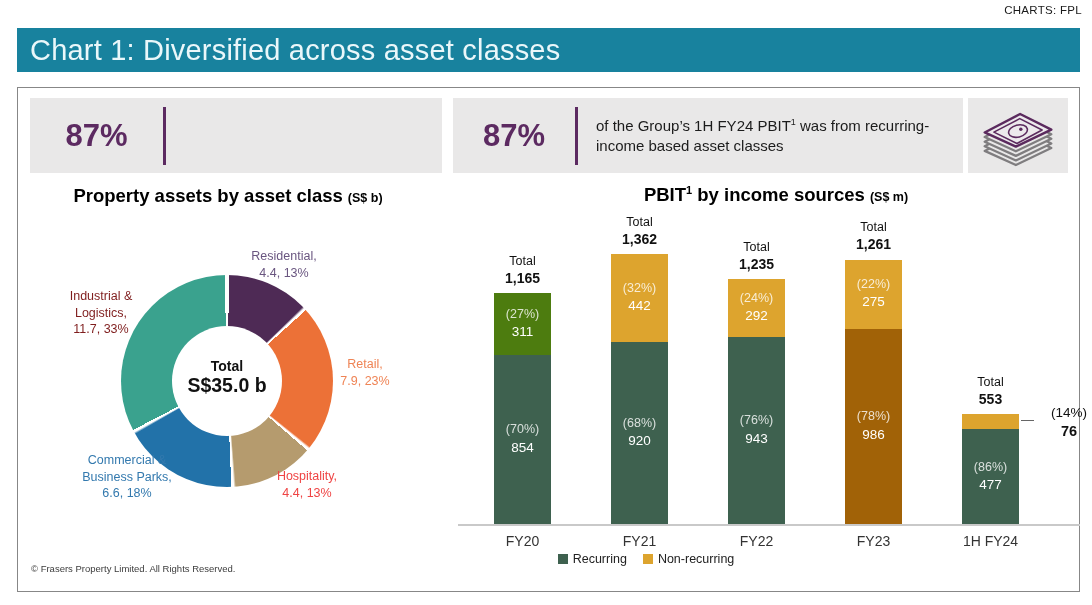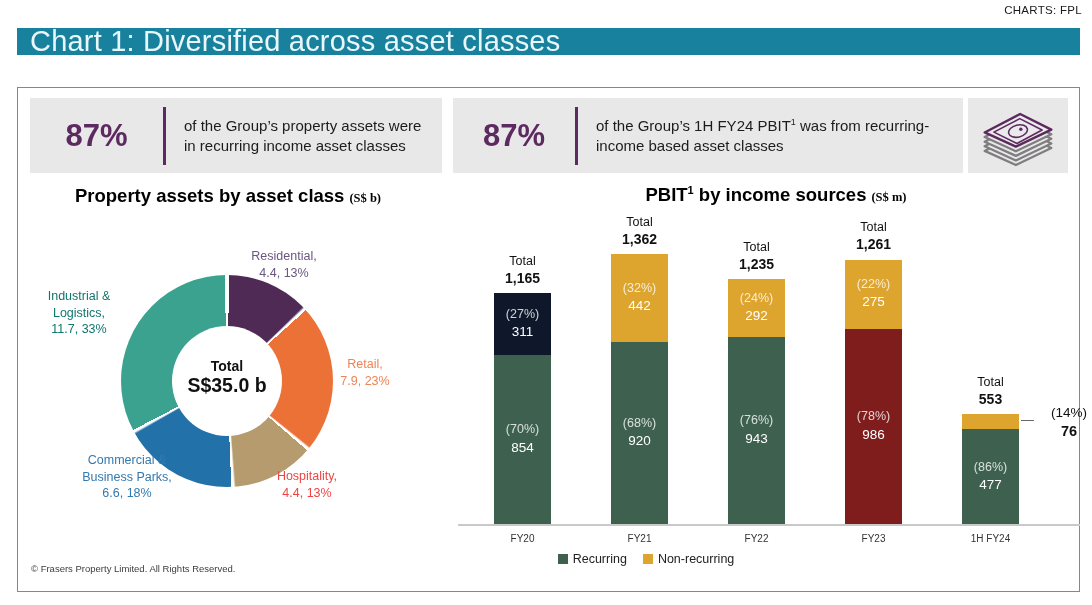--- a/index.html
+++ b/index.html
@@ -1,19 +1,19 @@
 <!DOCTYPE html>
 <html><head>
 <meta charset="utf-8">
 <style>
   html,body{margin:0;padding:0;background:#fff;}
   .page{position:relative;width:1092px;height:605px;background:#ffffff;
         font-family:"Liberation Sans",sans-serif;overflow:hidden;color:#111;}
   .tag{position:absolute;top:4px;right:10px;font-size:11.5px;color:#1a1a1a;letter-spacing:.3px;}
-  .band{position:absolute;left:17px;top:28px;width:1063px;height:27px;background:#18829e;
+  .band{position:absolute;left:17px;top:28px;width:1063px;height:44px;background:#18829e;
         color:#eaf7fa;display:flex;align-items:center;padding-left:13px;box-sizing:border-box;
         font-size:29px;letter-spacing:.2px;}
   .frame{position:absolute;left:17px;top:87px;width:1063px;height:505px;background:#fff;
          border:1.5px solid #878787;box-sizing:border-box;padding-left:16px;}
 
   
   .stat{position:absolute;background:#e9e8e8;display:flex;align-items:center;box-sizing:border-box;}
   .stat.s-left{left:12px;top:10px;width:412px;height:75px;}
   .stat.s-right{left:435px;top:10px;width:510px;height:75px;}
   .stat-value{flex:0 0 auto;text-align:center;font-weight:bold;font-size:31px;color:#5c2a61;}
@@ -21,53 +21,53 @@
   .s-right .stat-value{width:122px;}
   .stat-divider{width:3px;height:58px;background:#5c2a61;flex:0 0 auto;}
   .stat-text{padding-left:18px;padding-right:8px;font-size:15px;color:#1c1c1c;line-height:1.28;}
   .stat-text sup{font-size:9px;}
   .icon-box{position:absolute;left:950px;top:10px;width:100px;height:75px;background:#e9e8e8;
             display:flex;align-items:center;justify-content:center;}
 
   
   .chart-title{position:absolute;text-align:center;font-weight:bold;color:#000;}
   .chart-title .main{font-size:18.5px;}
-  .chart-title .unit{font-size:12.5px;margin-left:5px;font-family:Liberation Serif, serif;}
+  .chart-title .unit{font-size:12.5px;margin-left:5px;}
   .chart-title sup{font-size:11px;}
   #left-title{left:10px;top:97px;width:400px;}
   #right-title{left:558px;top:96px;width:400px;}
 
   
   .donut{position:absolute;left:103px;top:187px;width:212px;height:212px;border-radius:50%;}
   .donut-hole{position:absolute;left:50%;top:50%;transform:translate(-50%,-50%);width:110px;height:110px;
               border-radius:50%;background:#fff;display:flex;flex-direction:column;align-items:center;
               justify-content:center;padding-bottom:8px;box-sizing:border-box;}
   .donut-hole .t{font-size:14px;font-weight:bold;color:#111;}
   .donut-hole .v{font-size:19.5px;font-weight:bold;color:#111;}
   .pie-label{position:absolute;font-size:12.5px;line-height:1.32;text-align:center;white-space:pre-line;}
   #lbl-residential{left:206px;top:160px;width:120px;color:#6a5680;}
-  #lbl-industrial{left:2px;top:200px;width:118px;color:#0f766e;}
+  #lbl-industrial{left:24px;top:200px;width:118px;color:#7f1d1d;}
   #lbl-retail{left:297px;top:268px;width:100px;color:#ef8455;}
   #lbl-hospitality{left:229px;top:380px;width:120px;color:#ef4444;}
   #lbl-commercial{left:32px;top:364px;width:154px;color:#3379ae;}
 
   
   #bar-area{position:absolute;left:446px;top:118px;width:585px;height:318px;display:flex;}
   .bar-col{width:117px;height:100%;display:flex;flex-direction:column;justify-content:flex-end;
            align-items:center;position:relative;}
   .bar-total{text-align:center;margin-bottom:6px;line-height:1.3;color:#111;}
   .bar-total .tl{font-size:12.5px;display:block;}
   .bar-total .tv{font-size:14px;font-weight:bold;display:block;}
   .seg{width:57px;display:flex;flex-direction:column;align-items:center;justify-content:center;
        color:#fff;line-height:1.4;overflow:hidden;}
   .seg .p{font-size:12.5px;opacity:.8;}
   .seg .v{font-size:13.5px;}
   .axis{position:absolute;left:440px;top:436px;width:622px;height:1.5px;background:#c9c9c9;}
   #bar-cats{position:absolute;left:446px;top:445px;width:585px;display:flex;}
-  .cat{width:117px;text-align:center;font-size:10px;color:#333;}
+  .cat{width:117px;text-align:center;font-size:14px;color:#333;}
   #legend{position:absolute;left:428px;top:464px;width:400px;display:flex;justify-content:center;
           gap:16px;align-items:center;}
   .leg{display:flex;align-items:center;gap:5px;font-size:12.5px;color:#222;}
   .leg .sw{width:10px;height:10px;}
   .callout{position:absolute;left:104px;bottom:84px;width:66px;text-align:center;color:#111;line-height:1.25;}
   .callout .p{font-size:13.5px;display:block;}
   .callout .v{font-size:14.5px;font-weight:bold;display:block;}
   .callout-line{position:absolute;left:89px;bottom:103px;width:13px;height:1.5px;background:#666;}
 
   
@@ -84,21 +84,20 @@
 
   <div class="band">
     <span>Chart 1: Diversified across asset classes</span>
   </div>
 
   <div class="frame">
 
     <div class="stat s-left">
       <div class="stat-value">87%</div>
       <div class="stat-divider"></div>
-      <div class="stat-text"><span>of the Group’s property assets were in recurring income asset classes</span><sup></sup><span></span></div>
     </div>
 
     <div class="stat s-right">
       <div class="stat-value">87%</div>
       <div class="stat-divider"></div>
       <div class="stat-text"><span>of the Group’s 1H FY24 PBIT</span><sup>1</sup><span> was from recurring-income based asset classes</span></div>
     </div>
 
     <div class="icon-box">
       <svg width="78" height="62" viewBox="0 0 110 86">
@@ -144,21 +143,21 @@
     <div class="chart-title" id="right-title">
       <span class="main"><span>PBIT</span><sup>1</sup><span> by income sources</span></span><span class="unit">(S$ m)</span>
     </div>
 
     <div id="bar-area">
         <div class="bar-col">
           <div class="bar-total">
             <span class="tl">Total</span>
             <span class="tv">1,165</span>
           </div>
-          <div class="seg" style="height: 61.652px; background: #0f172a;">
+          <div class="seg" style="height: 61.652px; background: #4d7c0f;">
             <span class="p">(27%)</span>
             <span class="v">311</span>
           </div>
           <div class="seg" style="height: 169.295px; background: rgb(62, 97, 79);">
             <span class="p">(70%)</span>
             <span class="v">854</span>
           </div>
         </div>
         <div class="bar-col">
           <div class="bar-total">
@@ -190,21 +189,21 @@
         </div>
         <div class="bar-col">
           <div class="bar-total">
             <span class="tl">Total</span>
             <span class="tv">1,261</span>
           </div>
           <div class="seg" style="height: 69px; background: rgb(221, 164, 46);">
             <span class="p">(22%)</span>
             <span class="v">275</span>
           </div>
-          <div class="seg" style="height: 195.463px; background: #7f1d1d;">
+          <div class="seg" style="height: 195.463px; background: #a16207;">
             <span class="p">(78%)</span>
             <span class="v">986</span>
           </div>
         </div>
         <div class="bar-col">
           <div class="bar-total">
             <span class="tl">Total</span>
             <span class="tv">553</span>
           </div>
           <div class="seg" style="height: 15.0661px; background: rgb(221, 164, 46);"></div>

